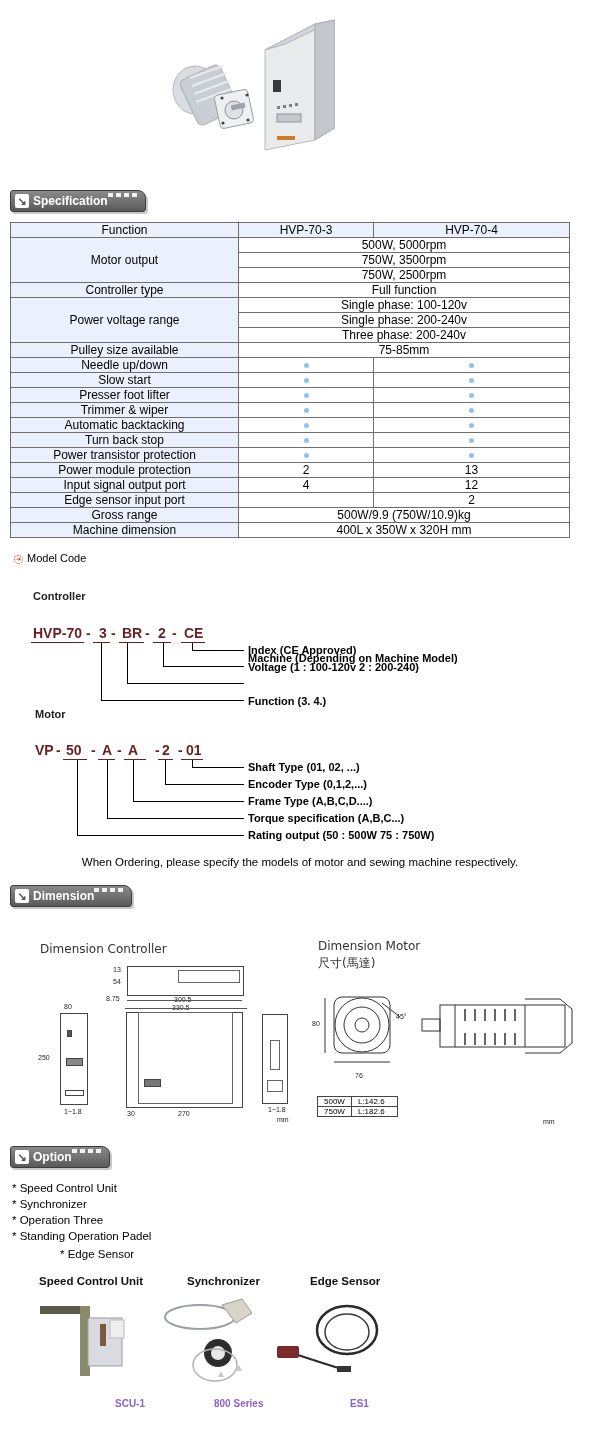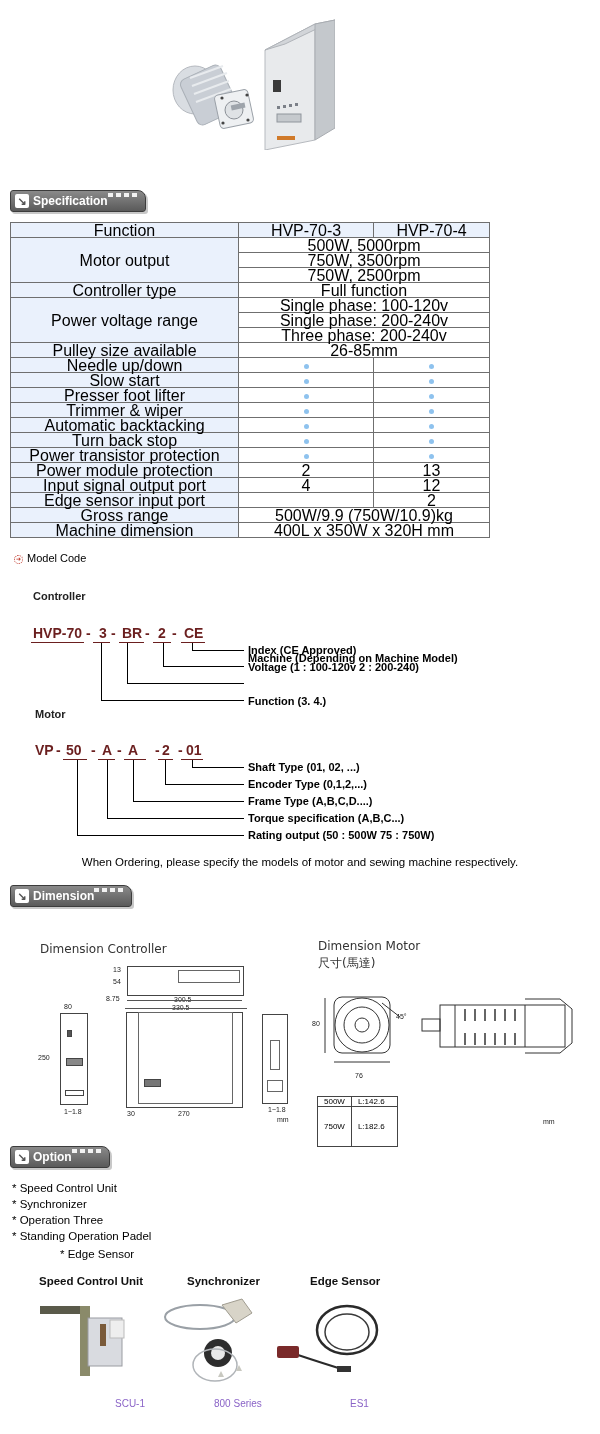--- a/index.html
+++ b/index.html
@@ -22,22 +22,22 @@
   .sec-tab .arrow {
     position: absolute; left: 4px; top: 3px; width: 14px; height: 14px;
     background: #fff; color: #555; font-size: 11px; line-height: 14px; text-align: center;
     border-radius: 2px; font-weight: bold;
   }
   .sec-tab .dots { position: absolute; right: 8px; top: 2px; display: flex; gap: 3px; }
   .sec-tab .dots i { display: block; width: 5px; height: 4px; background: #f2f2f2; }
 
   
   table.spec {
-    position: absolute; left: 10px; top: 222px; width: 480px;
-    border-collapse: collapse; font-family: "Liberation Sans", sans-serif; font-size: 16px;
+    position: absolute; left: 10px; top: 222px; width: 560px;
+    border-collapse: collapse; font-family: "Liberation Sans", sans-serif; font-size: 12px;
   }
   table.spec td {
     border: 1px solid #6f6f6f; height: 15px; text-align: center; padding: 0;
     line-height: 13px; white-space: nowrap;
   }
   table.spec td.lbl { background: #eaf1fc; width: 228px; }
   table.spec tr.head td { background: #eaf1fc; }
   table.spec td.c3 { width: 135px; }
   .dot { display: inline-block; width: 5px; height: 5px; border-radius: 50%; background: #8ec2ee; vertical-align: middle; }
 
@@ -59,21 +59,21 @@
 
   
   .drw-title { font-family: "DejaVu Sans", sans-serif; font-weight: normal; font-size: 12px; color: #333; position: absolute; }
   .drw-lbl { position: absolute; font-size: 7px; color: #222; font-family: "Liberation Sans", sans-serif; }
   .box { position: absolute; border: 1px solid #444; background: #fff; }
 
   .opt-list { left: 12px; top: 1180px; font-family: "Liberation Sans", sans-serif; font-size: 11.5px; line-height: 16px; }
   .opt-list div:last-child { margin-top: 2px; margin-left: 48px; }
 
   .opt-title { position: absolute; font-family: "Liberation Sans", sans-serif; font-weight: bold; font-size: 11.5px; color: #111; }
-  .opt-code { position: absolute; font-family: "Liberation Sans", sans-serif; font-weight: normal; font-size: 10px; color: #8a63c7; }
+  .opt-code { position: absolute; font-family: "Liberation Sans", sans-serif; font-weight: bold; font-size: 10px; color: #8a63c7; }
 </style>
 </head>
 <body>
 
 <div class="abs hero">
   <svg width="170" height="140" viewBox="0 0 170 140">
 
     <g>
       <ellipse cx="30" cy="80" rx="22" ry="24" fill="#d9dde2" stroke="#b5b9bf"></ellipse>
       <rect x="22" y="60" width="44" height="50" rx="6" fill="#c9ced5" stroke="#aab0b7" transform="rotate(-25 44 85)"></rect>
@@ -146,21 +146,21 @@
     <td colspan="2">Single phase: 100-120v</td>
   </tr>
   <tr>
         <td colspan="2">Single phase: 200-240v</td>
       </tr>
   <tr>
         <td colspan="2">Three phase: 200-240v</td>
       </tr>
   <tr>
     <td class="lbl">Pulley size available</td>
-    <td colspan="2">26-85mm</td>
+    <td colspan="2">75-85mm</td>
   </tr>
   <tr>
     <td class="lbl">Needle up/down</td>
     <td><span class="dot"></span></td>
     <td><span class="dot"></span></td>
   </tr>
   <tr>
     <td class="lbl">Slow start</td>
     <td><span class="dot"></span></td>
     <td><span class="dot"></span></td>
@@ -375,21 +375,21 @@
   <span class="drw-lbl" style="left:355px; top:1072px;">76</span>
   <span class="drw-lbl" style="left:396px; top:1013px;">45°</span>
   <table class="abs" style="left:317px; top:1096px; border-collapse:collapse; font-size:8px; font-family:'Liberation Sans',sans-serif;">
     <tbody>
         <tr>
       <td style="border:1px solid #444; padding:0 6px;">500W</td>
       <td style="border:1px solid #444; padding:0 6px; width:46px;">L:142.6</td>
     </tr>
     <tr>
       <td style="border:1px solid #444; padding:0 6px;">750W</td>
-      <td style="border:1px solid #444; padding:15px 6px;">L:182.6</td>
+      <td style="border:1px solid #444; padding:0 6px;">L:182.6</td>
     </tr>
   </tbody>
     </table>
   <span class="drw-lbl" style="left:543px; top:1118px;">mm</span>
 </div>
 
 <div class="sec-tab" style="top:1146px; width:100px;">
   <span class="arrow">↘</span>
   <span>Option</span>
   <span class="dots">

